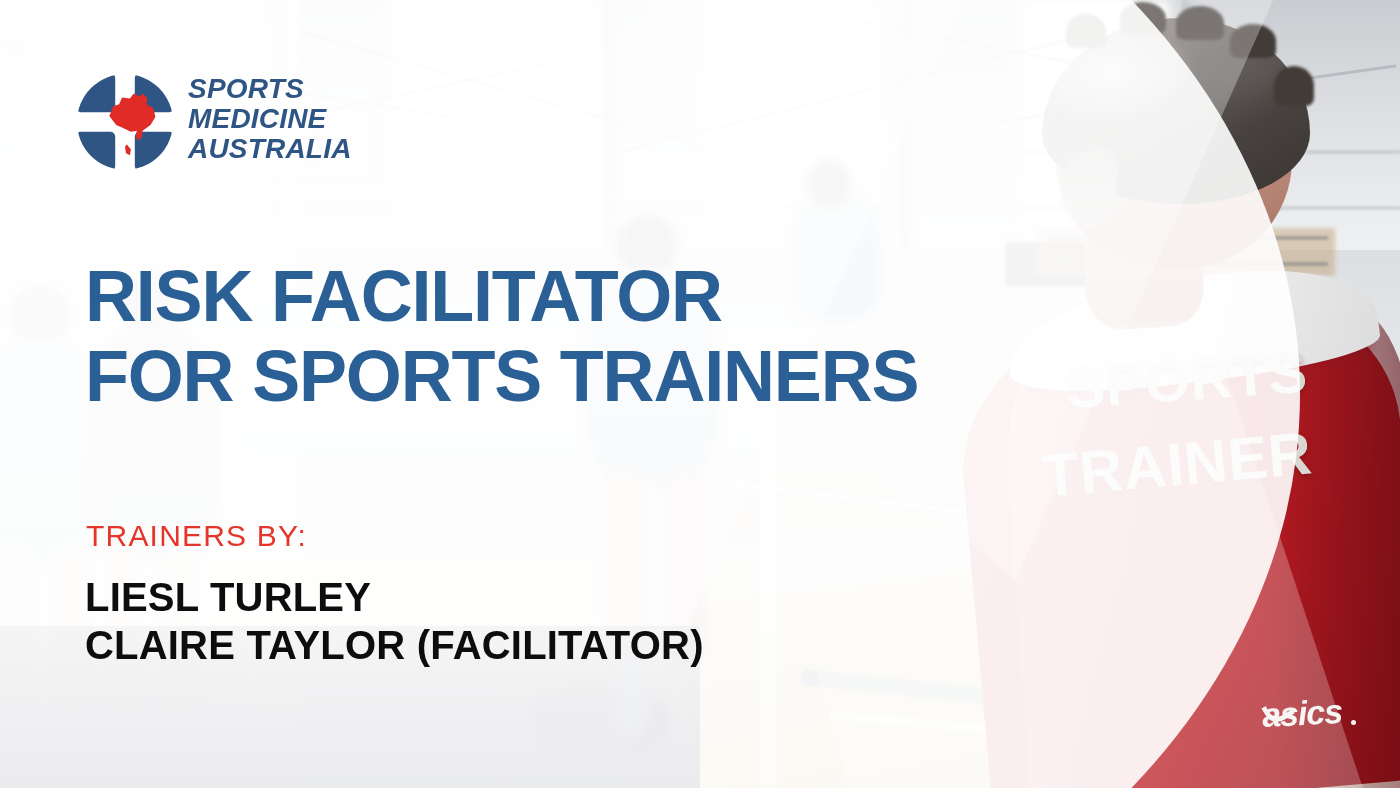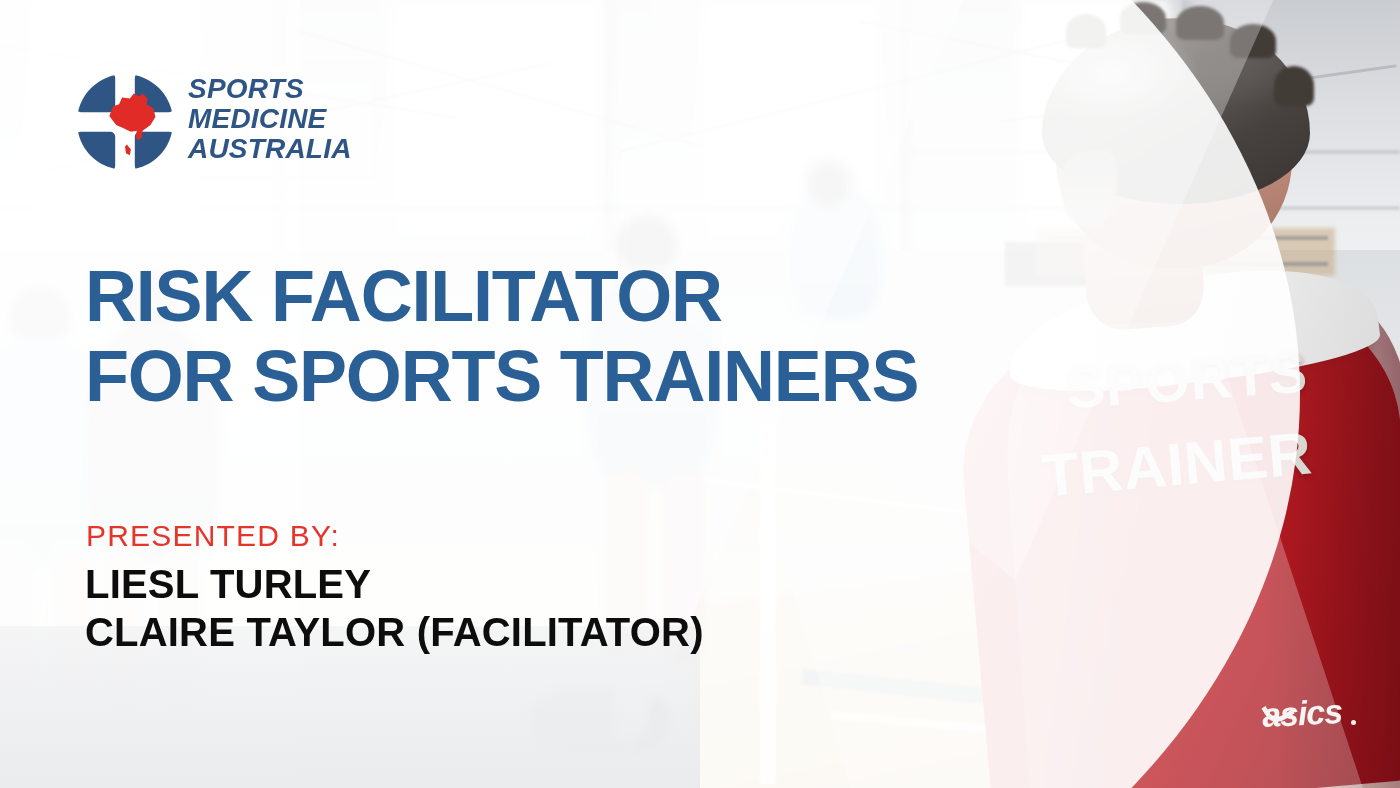--- a/index.html
+++ b/index.html
@@ -261,21 +261,21 @@
     white-space:pre-line;
   }
   .presented-by {
     position:absolute; left:86px; top:519px;
     font-weight:500;
     font-size:30px; line-height:34px;
     letter-spacing:1.2px;
     color:#e5342a;
   }
   .presenters {
-    position:absolute; left:85px; top:560px;
+    position:absolute; left:85px; top:573px;
     font-weight:700;
     font-size:40px; line-height:48px;
     letter-spacing:.2px;
     color:#0d0d0d;
     white-space:pre-line;
   }
 </style>
 </head>
 <body>
 
@@ -395,17 +395,17 @@
         <path d="M52 73 l4 5 -1 6 -4 -2 -1 -7z" fill="#e02b26"></path>
       </svg>
     </div>
     <div class="logo-text">SPORTS
 MEDICINE
 AUSTRALIA</div>
   </div>
 
   <h1 class="title">RISK FACILITATOR
 FOR SPORTS TRAINERS</h1>
-  <div class="presented-by">PRESENTED BY:</div>
+  <div class="presented-by">TRAINERS BY:</div>
   <div class="presenters">LIESL TURLEY
 CLAIRE TAYLOR (FACILITATOR)</div>
 
 </div>
 
 </body></html>

